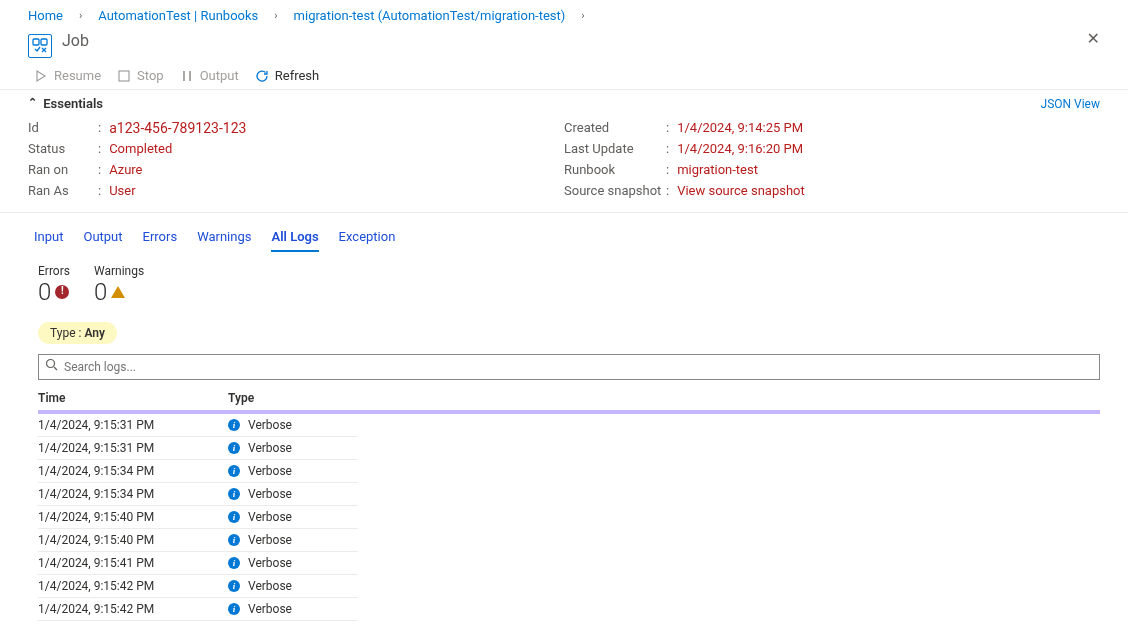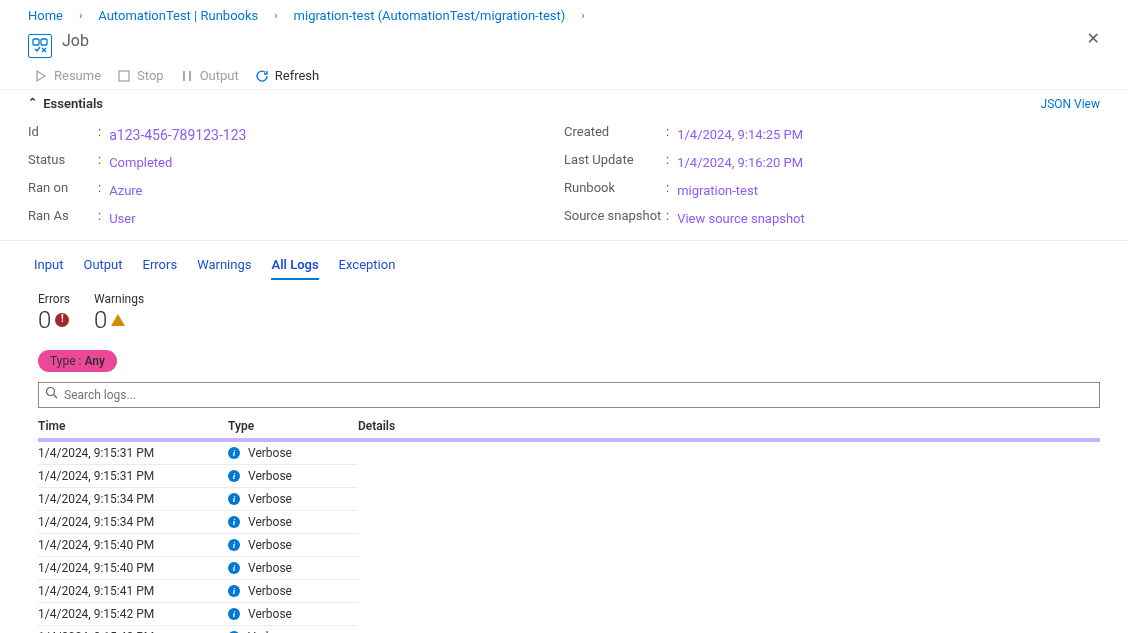--- a/index.html
+++ b/index.html
@@ -132,21 +132,21 @@
     line-height: 20px;
     margin: 1px 0;
   }
   .ess-label {
     color: #605e5c;
     width: 70px;
     flex-shrink: 0;
   }
   .ess-col.right .ess-label { width: 102px; }
   .ess-colon { color: #605e5c; margin-right: 8px; }
-  .ess-val { color: #8b5cf6; margin-top: 7px; }
+  .ess-val { color: #b91c1c; }
 
   
   .tabs {
     display: flex;
     gap: 20px;
     padding: 16px 28px 0 34px;
     font-size: 13px;
   }
   .tab {
     padding-bottom: 6px;
@@ -190,21 +190,21 @@
     content:"!"; color:#fff; font-size:9px; font-weight:700;
     position:absolute; left:50%; top:2px; transform:translateX(-50%);
   }
 
   
   .filters {
     padding: 10px 28px 10px 38px;
   }
   .pill {
     display:inline-block;
-    background:#ec4899;
+    background:#fef9c3;
     border-radius: 12px;
     padding: 4px 12px;
     font-size: 12px;
     color:#323130;
     cursor:pointer;
   }
   .pill b { font-weight:600; }
 
   
   .search-wrap { padding: 0 28px 6px 38px; }
@@ -414,21 +414,20 @@
         </svg>
     </span>
     <input type="text" placeholder="Search logs..." style="">
   </div>
 </div>
 
 <div class="log-table">
   <div class="lt-head">
     <div>Time</div>
     <div>Type</div>
-    <div>Details</div>
   </div>
   <div id="log-rows">
       <div class="lt-row">
         <div>1/4/2024, 9:15:31 PM</div>
         <div class="type-cell">
           <span class="ic-info"></span>
           <span>Verbose</span>
         </div>
       </div>
       <div class="lt-row">

